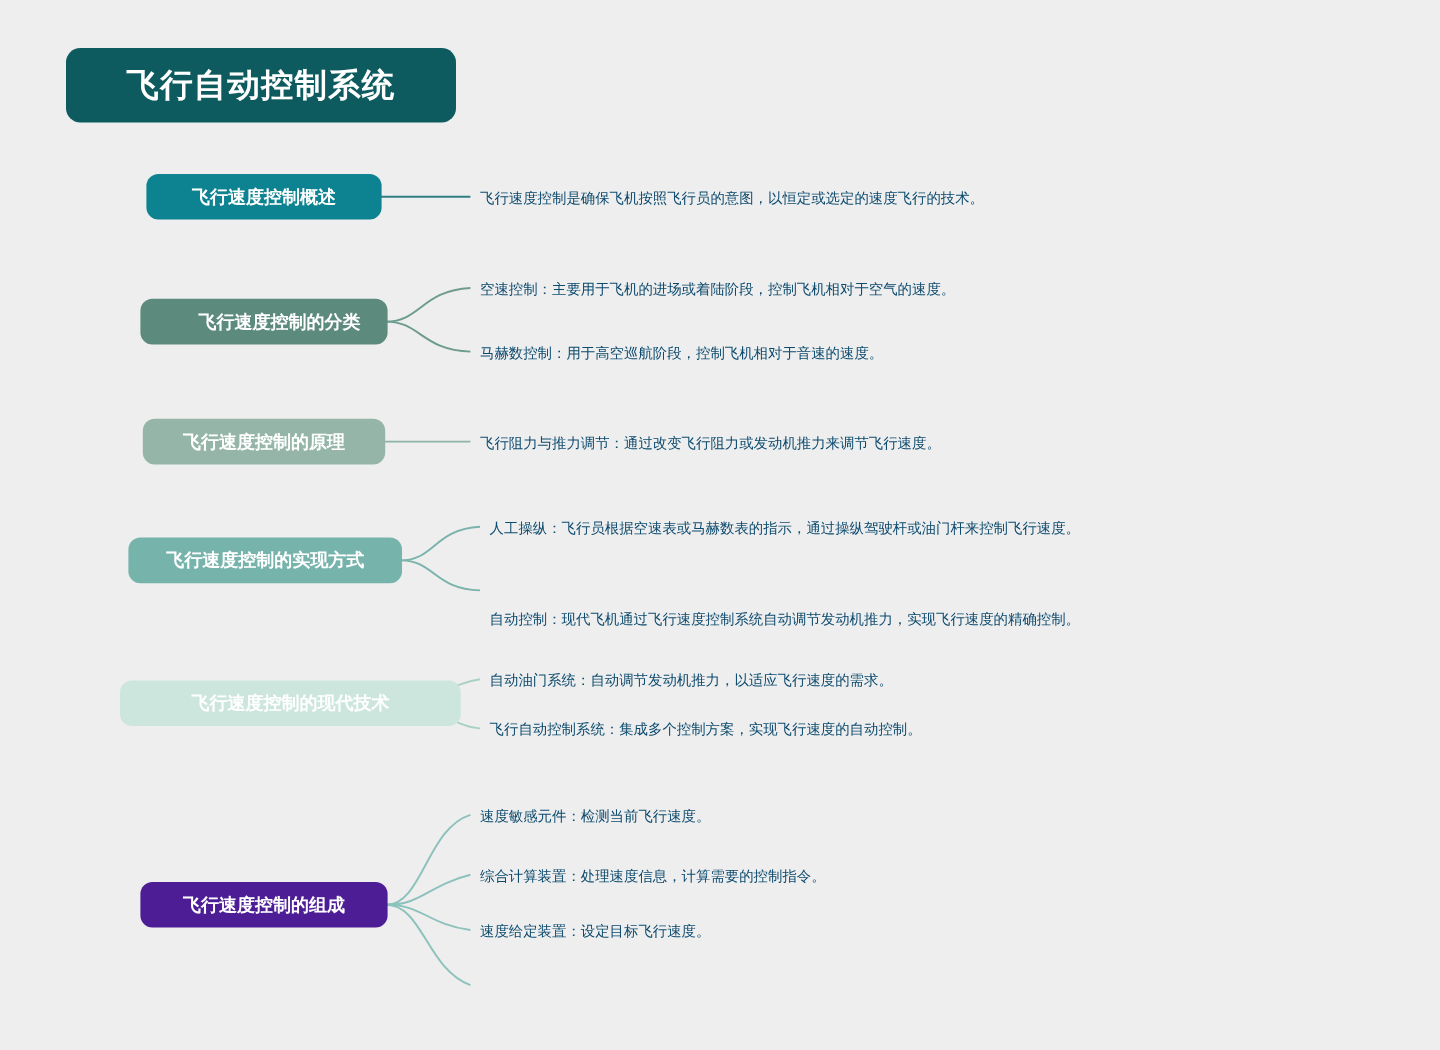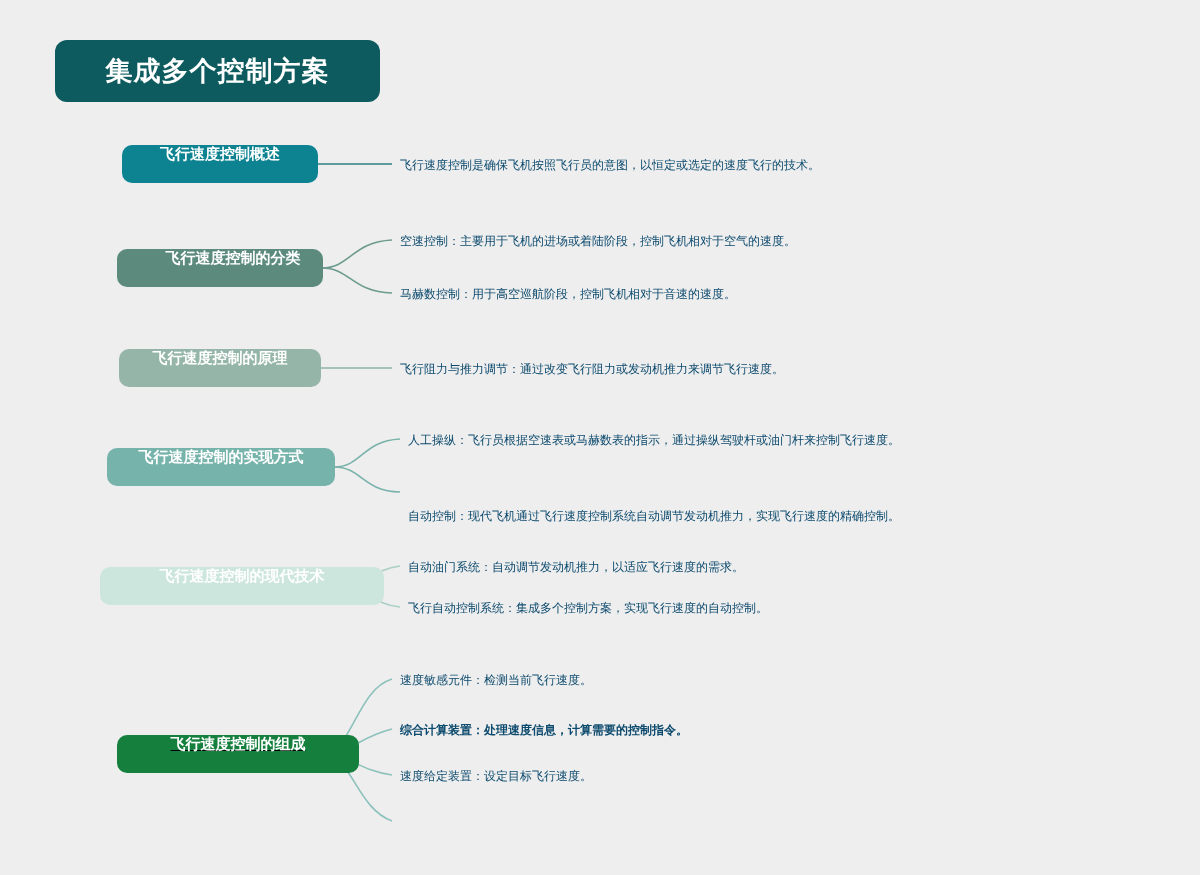--- a/index.html
+++ b/index.html
@@ -48,21 +48,21 @@
     letter-spacing: 1px;
     white-space: nowrap;
   }
 
   
   .branch-node {
     position: absolute;
     height: 38px;
     border-radius: 10px;
     display: flex;
-    align-items: flex-start;
+    align-items: center;
     justify-content: center;
     box-sizing: border-box;
     padding: 0 16px;
   }
   .branch-label {
     color: #ffffff;
     font-size: 15px;
     font-weight: bold;
     white-space: nowrap;
   }
@@ -109,21 +109,21 @@
     <path d="M 341 586 C 370 586, 370 570, 400 566" stroke="#a9d0c6" stroke-width="1.6" fill="none"></path>
     <path d="M 341 586 C 370 586, 370 604, 400 607" stroke="#a9d0c6" stroke-width="1.6" fill="none"></path>
 
     <path d="M 322 754 C 352 754, 356 690, 392 679" stroke="#8cc2bb" stroke-width="1.6" fill="none"></path>
     <path d="M 322 754 C 352 754, 356 738, 392 729" stroke="#8cc2bb" stroke-width="1.6" fill="none"></path>
     <path d="M 322 754 C 352 754, 356 770, 392 775" stroke="#8cc2bb" stroke-width="1.6" fill="none"></path>
     <path d="M 322 754 C 352 754, 356 808, 392 821" stroke="#8cc2bb" stroke-width="1.6" fill="none"></path>
   </svg>
 
   <div class="root-node">
-    <span class="root-label">集成多个控制方案</span>
+    <span class="root-label">飞行自动控制系统</span>
   </div>
 
   <div class="branch-node" style="left:122px; top:145px; width:196px; background:#0d8391;">
     <span class="branch-label">飞行速度控制概述</span>
   </div>
   <div class="leaf-text" style="left:400px; top:155px;">飞行速度控制是确保飞机按照飞行员的意图，以恒定或选定的速度飞行的技术。</div>
 
   <div class="branch-node" style="left:117px; top:249px; width:206px; background:#5c8b7d;padding-left:42px;">
     <span class="branch-label">飞行速度控制的分类</span>
   </div>
@@ -140,20 +140,20 @@
   </div>
   <div class="leaf-text" style="left:408px; top:430px;">人工操纵：飞行员根据空速表或马赫数表的指示，通过操纵驾驶杆或油门杆来控制飞行速度。</div>
   <div class="leaf-text" style="left:408px; top:483px;margin-top:23px;">自动控制：现代飞机通过飞行速度控制系统自动调节发动机推力，实现飞行速度的精确控制。</div>
 
   <div class="branch-node" style="left:100px; top:567px; width:284px; background:#cde6dd;">
     <span class="branch-label">飞行速度控制的现代技术</span>
   </div>
   <div class="leaf-text" style="left:408px; top:557px;">自动油门系统：自动调节发动机推力，以适应飞行速度的需求。</div>
   <div class="leaf-text" style="left:408px; top:598px;">飞行自动控制系统：集成多个控制方案，实现飞行速度的自动控制。</div>
 
-  <div class="branch-node" style="left:117px; top:735px; width:242px; background:#15803d;text-decoration:underline;">
+  <div class="branch-node" style="left:117px; top:735px; width:206px; background:#4c1d95;">
     <span class="branch-label">飞行速度控制的组成</span>
   </div>
   <div class="leaf-text" style="left:400px; top:670px;text-align:right;">速度敏感元件：检测当前飞行速度。</div>
-  <div class="leaf-text" style="left:400px; top:720px;font-weight:bold;">综合计算装置：处理速度信息，计算需要的控制指令。</div>
+  <div class="leaf-text" style="left:400px; top:720px;">综合计算装置：处理速度信息，计算需要的控制指令。</div>
   <div class="leaf-text" style="left:400px; top:766px;">速度给定装置：设定目标飞行速度。</div>
 
 </div>
 
 </body></html>

